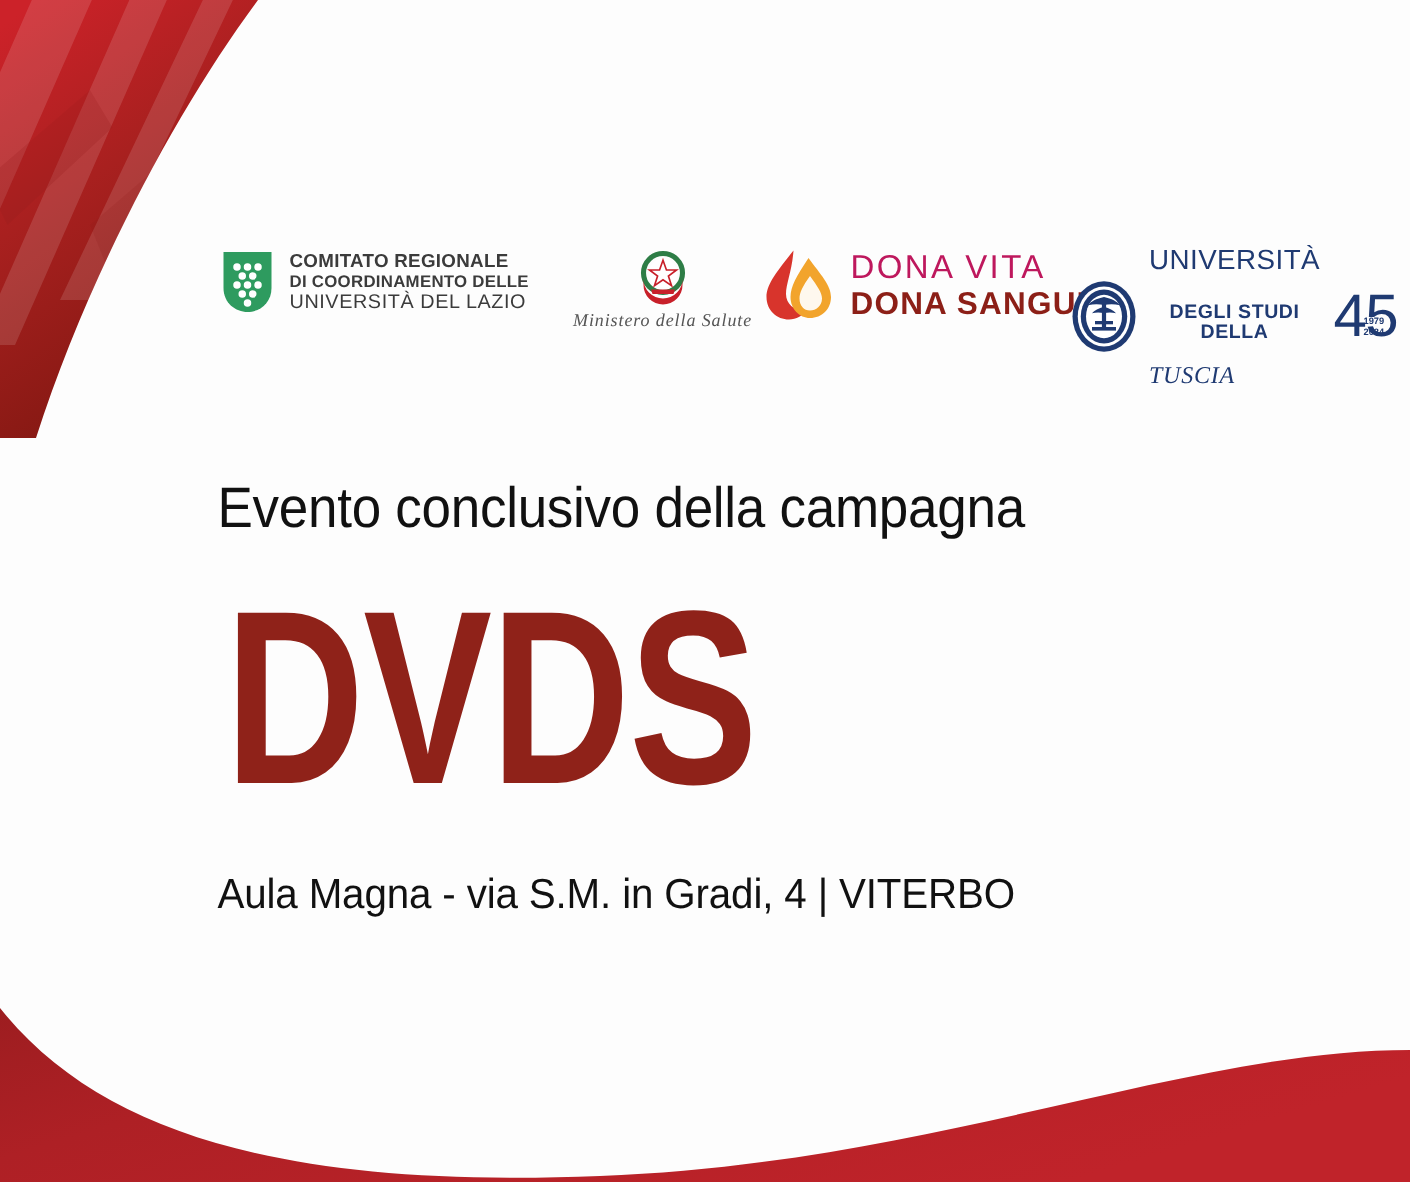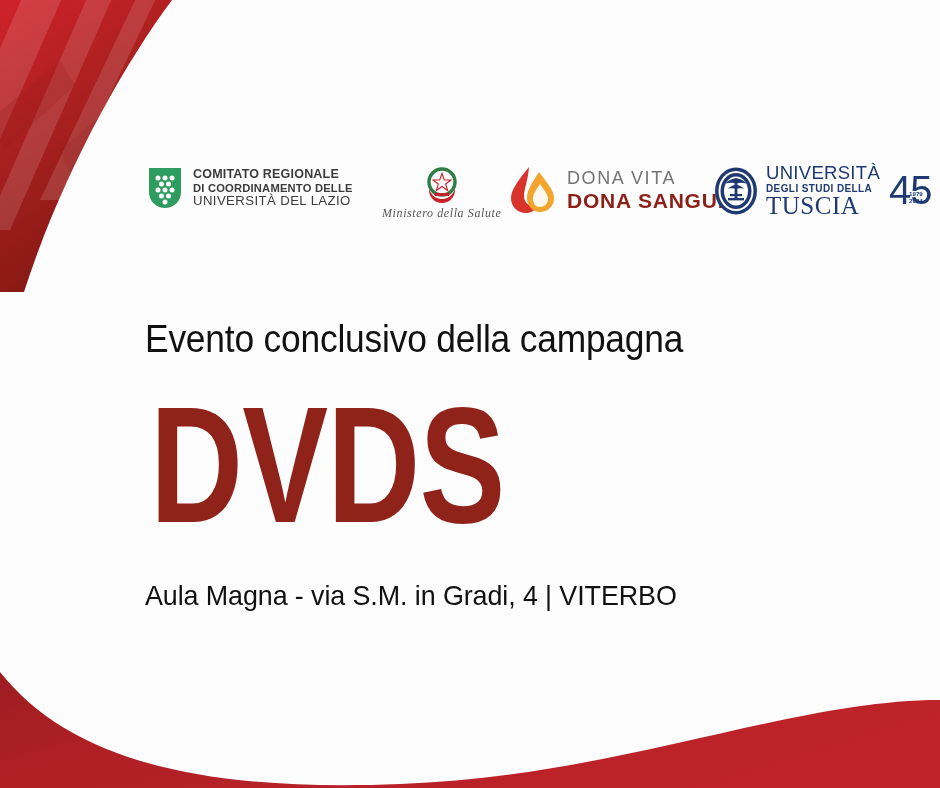--- a/index.html
+++ b/index.html
@@ -46,41 +46,41 @@
     color:#555;
     margin-top:2px;
     letter-spacing:0.6px;
   }
 
   
   .logo-dvds{left:509px;top:86px;}
   .flame{width:48px;height:52px;flex:0 0 48px;margin-right:10px;}
   .dvds-words{line-height:1.0;}
   .dvds-words .w1{
-    font-size:18px;color:#737373;letter-spacing:1.6px;font-weight:normal;
+    font-size:22px;color:#be185d;letter-spacing:1.6px;font-weight:normal;
     display:block;
   }
   .dvds-words .w2{
     font-size:21px;color:#8c1f17;letter-spacing:0.8px;font-weight:bold;
     display:block;margin-top:3px;
   }
 
   
   .logo-tuscia{left:713px;top:86px;}
   .seal{width:46px;height:50px;flex:0 0 46px;margin-right:7px;}
   .tuscia-words{line-height:1.0;color:#1f3a72;}
   .tuscia-words .t1{
     display:block;font-size:18.5px;font-weight:normal;letter-spacing:0.3px;
   }
   .tuscia-words .t2{
-    display:block;font-size:10px;font-weight:bold;letter-spacing:0.4px;margin:1px 0;
+    display:block;font-size:13px;font-weight:bold;letter-spacing:0.4px;margin:18px 0;text-align:center;
   }
   .tuscia-words .t3{
-    display:block;font-family:"Liberation Serif",serif;font-size:25px;
-    font-weight:normal;letter-spacing:0.5px;margin-top:-2px;
+    display:block;font-family:"Liberation Serif",serif;font-size:16px;
+    font-weight:normal;letter-spacing:0.5px;margin-top:-2px;font-style:italic;
   }
   .anniv{margin-left:8px;width:52px;height:50px;flex:0 0 52px;}
 
   
   .date-line{
     position:absolute;left:147px;top:232px;
     font-size:33px;font-style:italic;color:#1a1a1a;
     letter-spacing:0.2px;white-space:nowrap;
   }
   .subtitle{

